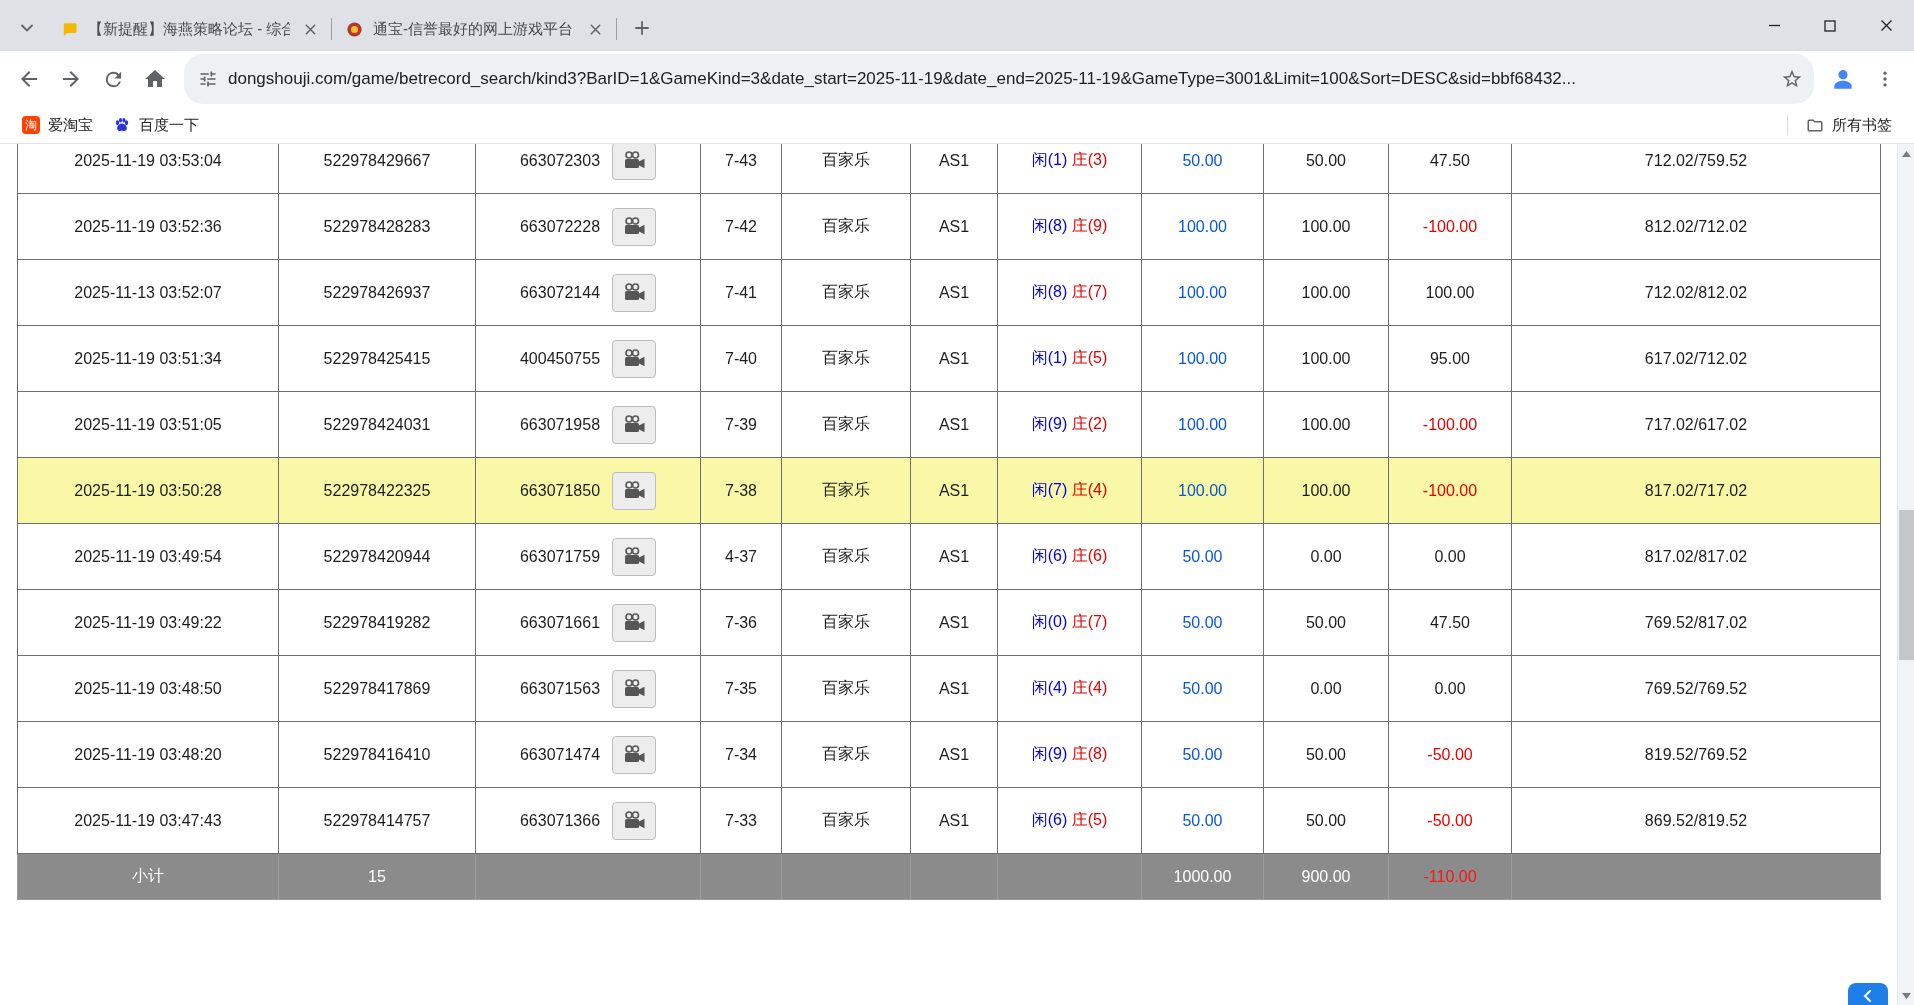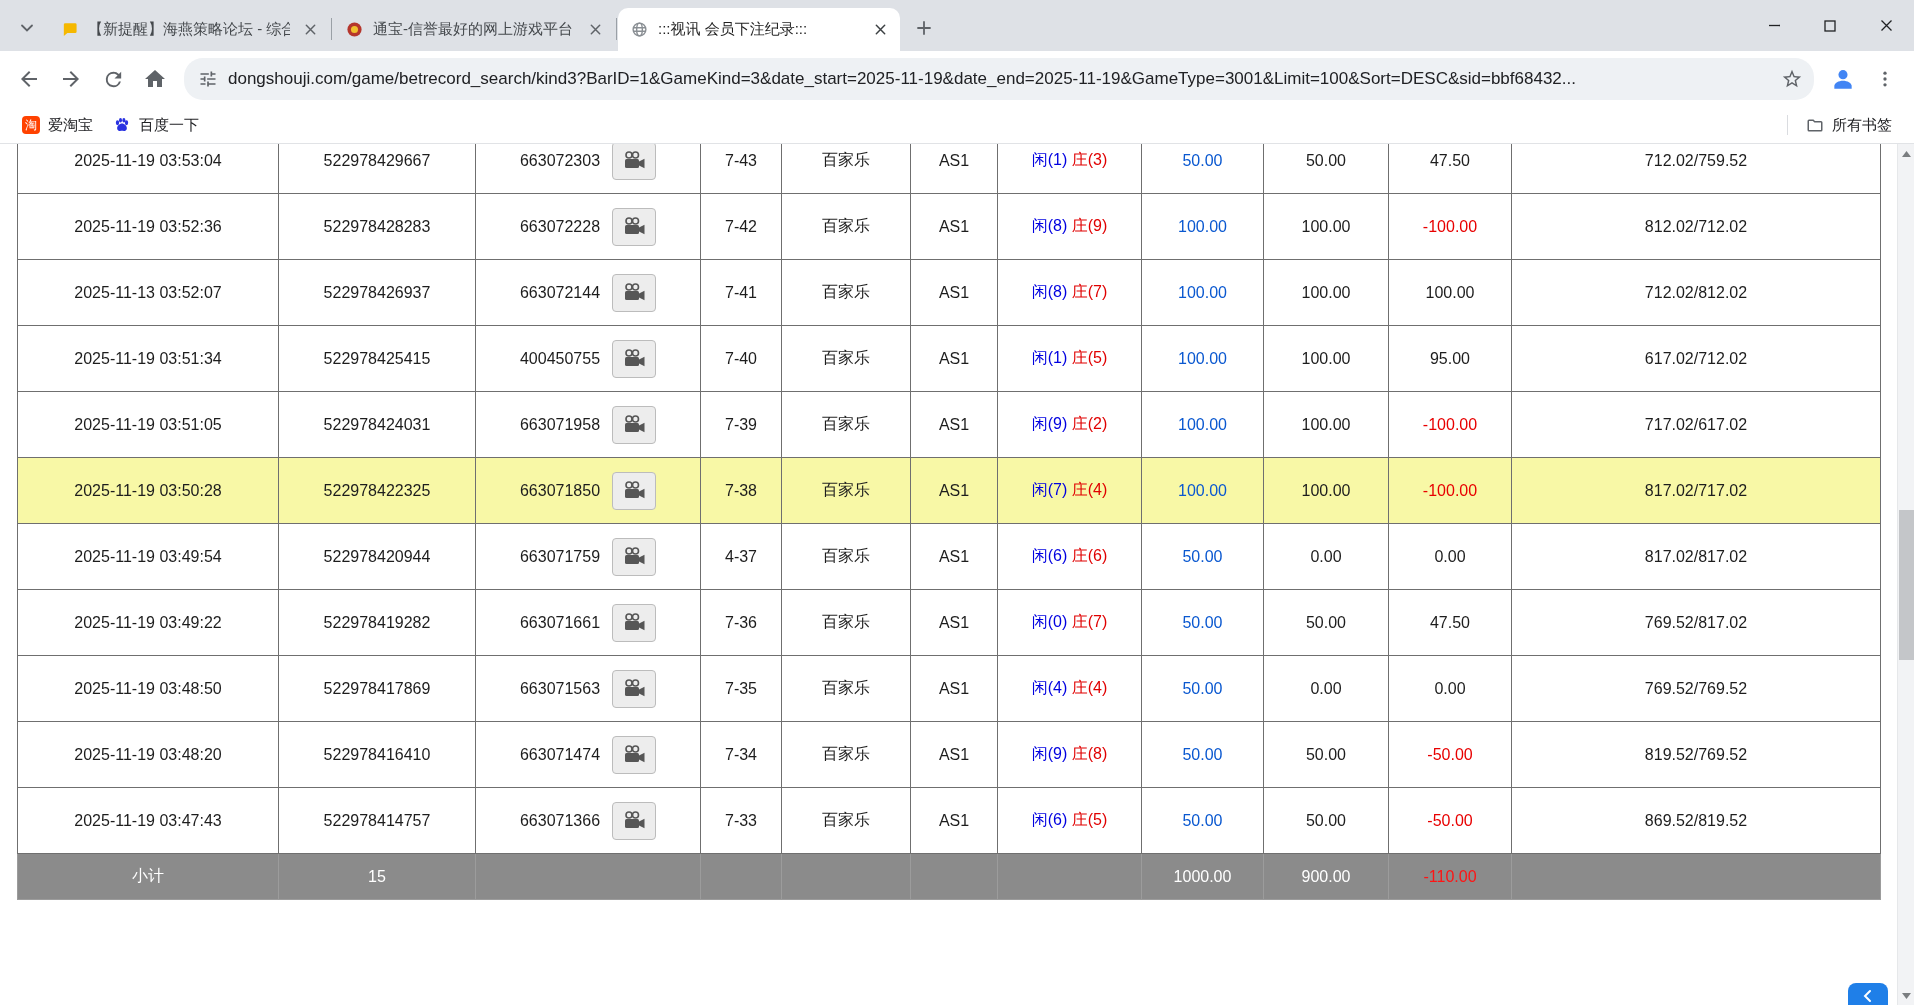--- a/index.html
+++ b/index.html
@@ -15,21 +15,21 @@
   .tab-close { width: 20px; height: 20px; border: none; background: transparent; border-radius: 50%; display: flex; align-items: center; justify-content: center; flex: none; }
   .tab-sep { width: 1px; height: 22px; background: #9aa0a6; margin: 0 1px 11px 1px; flex: none; }
   .favicon { width: 18px; height: 18px; flex: none; display: flex; align-items: center; justify-content: center; }
   .newtab-btn { width: 32px; height: 32px; margin: 0 0 7px 8px; border: none; background: transparent; border-radius: 50%; display: flex; align-items: center; justify-content: center; }
   .win-controls { position: absolute; right: 0; top: 0; height: 51px; display: flex; }
   .win-btn { width: 56px; height: 51px; border: none; background: transparent; display: flex; align-items: center; justify-content: center; }
 
   
   .toolbar { height: 56px; background: #fff; display: flex; align-items: center; padding: 0 8px; }
   .tool-btn { width: 42px; height: 42px; border: none; background: transparent; border-radius: 50%; display: flex; align-items: center; justify-content: center; flex: none; }
-  .omnibox { flex: 1; min-width: 0; height: 42px; background: #eef1f4; border-radius: 19px; display: flex; align-items: center; padding: 0 4px 0 14px; margin: 0 8px; }
+  .omnibox { flex: 1; min-width: 0; height: 50px; background: #eef1f4; border-radius: 19px; display: flex; align-items: center; padding: 0 4px 0 14px; margin: 0 8px; }
   .omni-url { flex: 1; min-width: 0; font-size: 17px; color: #202124; white-space: nowrap; overflow: hidden; margin-left: 10px; }
   .star-btn { width: 36px; height: 36px; border: none; background: transparent; border-radius: 50%; display: flex; align-items: center; justify-content: center; flex: none; }
 
   
   .bookmarks { height: 37px; background: #fff; border-bottom: 1px solid #e1e3e6; display: flex; align-items: center; padding: 0 12px; font-size: 15px; color: #202124; }
   .bm-item { display: flex; align-items: center; gap: 8px; padding: 4px 10px; border-radius: 14px; cursor: pointer; }
   .bm-spacer { flex: 1; }
   .bm-sep { width: 1px; height: 20px; background: #dadce0; margin: 0 8px; }
   .tb-icon { width: 18px; height: 18px; background: #ff4200; border-radius: 4px; color: #fff; font-size: 12px; display: flex; align-items: center; justify-content: center; }
 
@@ -91,35 +91,20 @@
     </span>
     <span class="title">通宝-信誉最好的网上游戏平台</span>
     <button class="tab-close">
       <svg width="13" height="13" viewBox="0 0 14 14">
           <path d="M2.5 2.5l9 9m0-9l-9 9" stroke="#5f6368" stroke-width="1.6" stroke-linecap="round"></path>
         </svg>
     </button>
   </div>
   <div class="tab-sep"></div>
 
-  <div class="tab active">
-    <span class="favicon">
-      <svg width="17" height="17" viewBox="0 0 24 24" fill="none" stroke="#8a8f94" stroke-width="2">
-          <circle cx="12" cy="12" r="9"></circle>
-          <ellipse cx="12" cy="12" rx="4" ry="9"></ellipse>
-          <path d="M3.5 9.5h17M3.5 14.5h17"></path>
-        </svg>
-    </span>
-    <span class="title">:::视讯 会员下注纪录:::</span>
-    <button class="tab-close">
-      <svg width="13" height="13" viewBox="0 0 14 14">
-          <path d="M2.5 2.5l9 9m0-9l-9 9" stroke="#3c4043" stroke-width="1.6" stroke-linecap="round"></path>
-        </svg>
-    </button>
-  </div>
 
   <button class="newtab-btn">
     <svg width="16" height="16" viewBox="0 0 16 16">
         <path d="M8 2v12M2 8h12" stroke="#5f6368" stroke-width="1.8" stroke-linecap="round"></path>
       </svg>
   </button>
 
   <div class="win-controls">
     <button class="win-btn">
       <svg width="13" height="13" viewBox="0 0 13 13">

